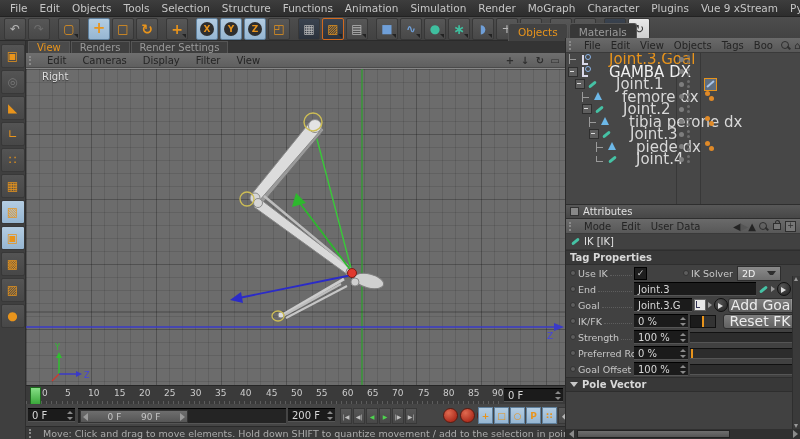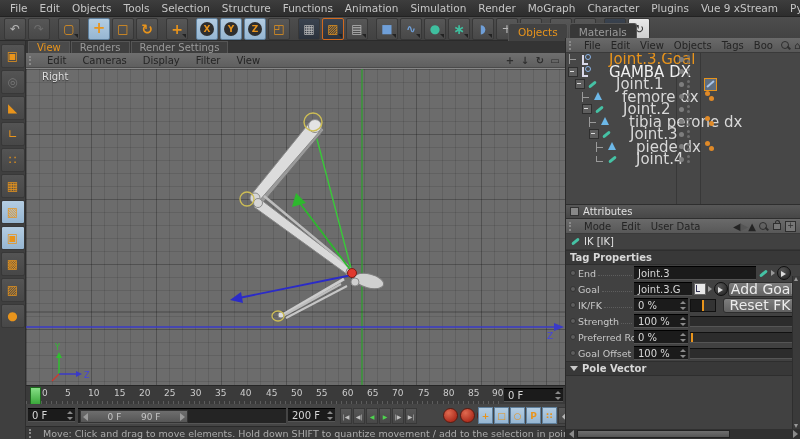--- a/index.html
+++ b/index.html
@@ -708,20 +708,36 @@
       </span>
     </div>
     <div id="attr-obj">
       <span class="jointico" style="margin-left:4px"></span>
       <span class="t">IK [IK]</span>
     </div>
     <div class="sechdr">
       <span>Tag Properties</span>
     </div>
 
+    <div class="arow">
+      <span class="albl">
+          <span class="dot"></span>
+          <span class="t">Use IK</span>
+          <span class="lead"></span>
+        </span>
+      <span class="chk">✓</span>
+      <span class="albl" style="width:54px;margin-left:36px">
+          <span class="dot"></span>
+          <span class="t">IK Solver</span>
+        </span>
+      <span class="drop" style="width:34px">
+          <span>2D</span>
+          <span class="dtri"></span>
+        </span>
+    </div>
 
     <div class="arow">
       <span class="albl">
           <span class="dot"></span>
           <span class="t">End</span>
           <span class="lead"></span>
         </span>
       <span class="fld" style="width:122px">
           <span>Joint.3</span>
         </span>

